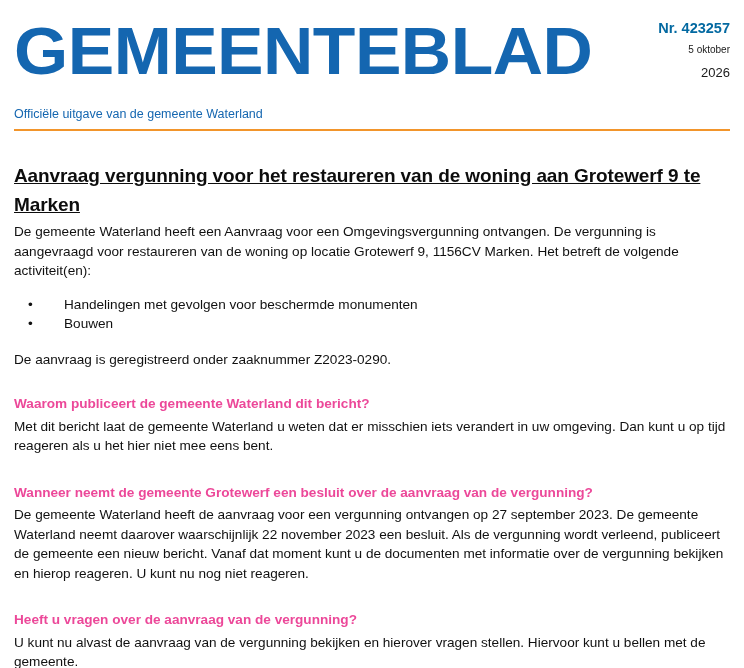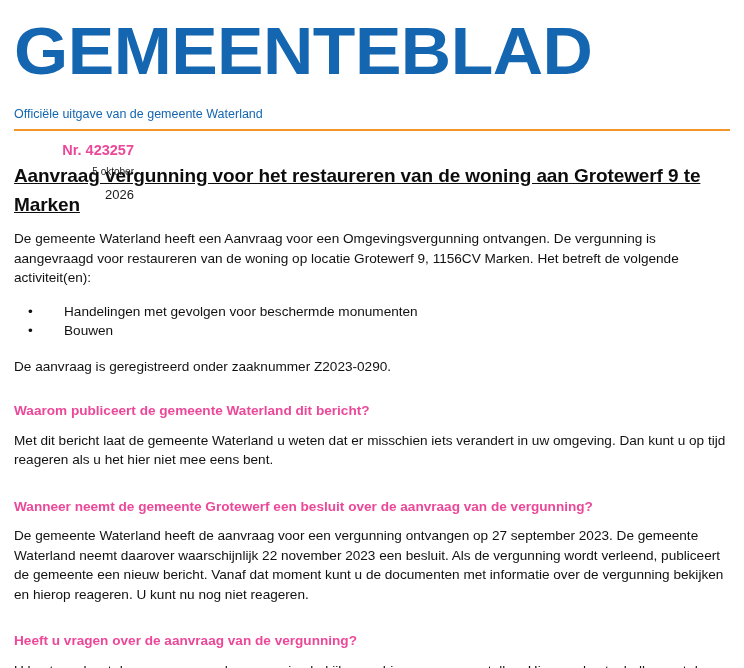--- a/index.html
+++ b/index.html
@@ -28,21 +28,20 @@
     position: relative;
     padding: 0 14px;
     height: 131px;
     box-sizing: border-box;
   }
 
   .masthead-inner {
     display: flex;
     align-items: flex-start;
     justify-content: space-between;
-    flex-direction: column;
   }
 
   .brand-block {
     flex: 0 1 auto;
     min-width: 0;
   }
 
   .brand-title {
     display: block;
     color: #1466B0;
@@ -69,21 +68,21 @@
 
   .meta-block {
     flex: 0 0 auto;
     text-align: right;
     padding-top: 18px;
     min-width: 120px;
   }
 
   .meta-number {
     display: block;
-    color: #ec4899;
+    color: #0369a1;
     font-weight: bold;
     font-size: 14.5px;
     line-height: 20px;
     white-space: nowrap;
   }
 
   .meta-date {
     display: block;
     color: #1a1a1a;
     font-size: 10px;
@@ -121,21 +120,21 @@
     color: #0d0d0d;
     margin: 30px 0 0 0;
     letter-spacing: -0.1px;
     text-decoration: underline;
   }
 
   .para {
     font-size: 13.6px;
     line-height: 19.5px;
     color: #111111;
-    margin: 10px 0 0 0;
+    margin: 3px 0 0 0;
   }
 
   .para.tight {
     margin-top: 16px;
   }
 
   .subhead {
     font-size: 13.6px;
     line-height: 19.5px;
     font-weight: bold;

